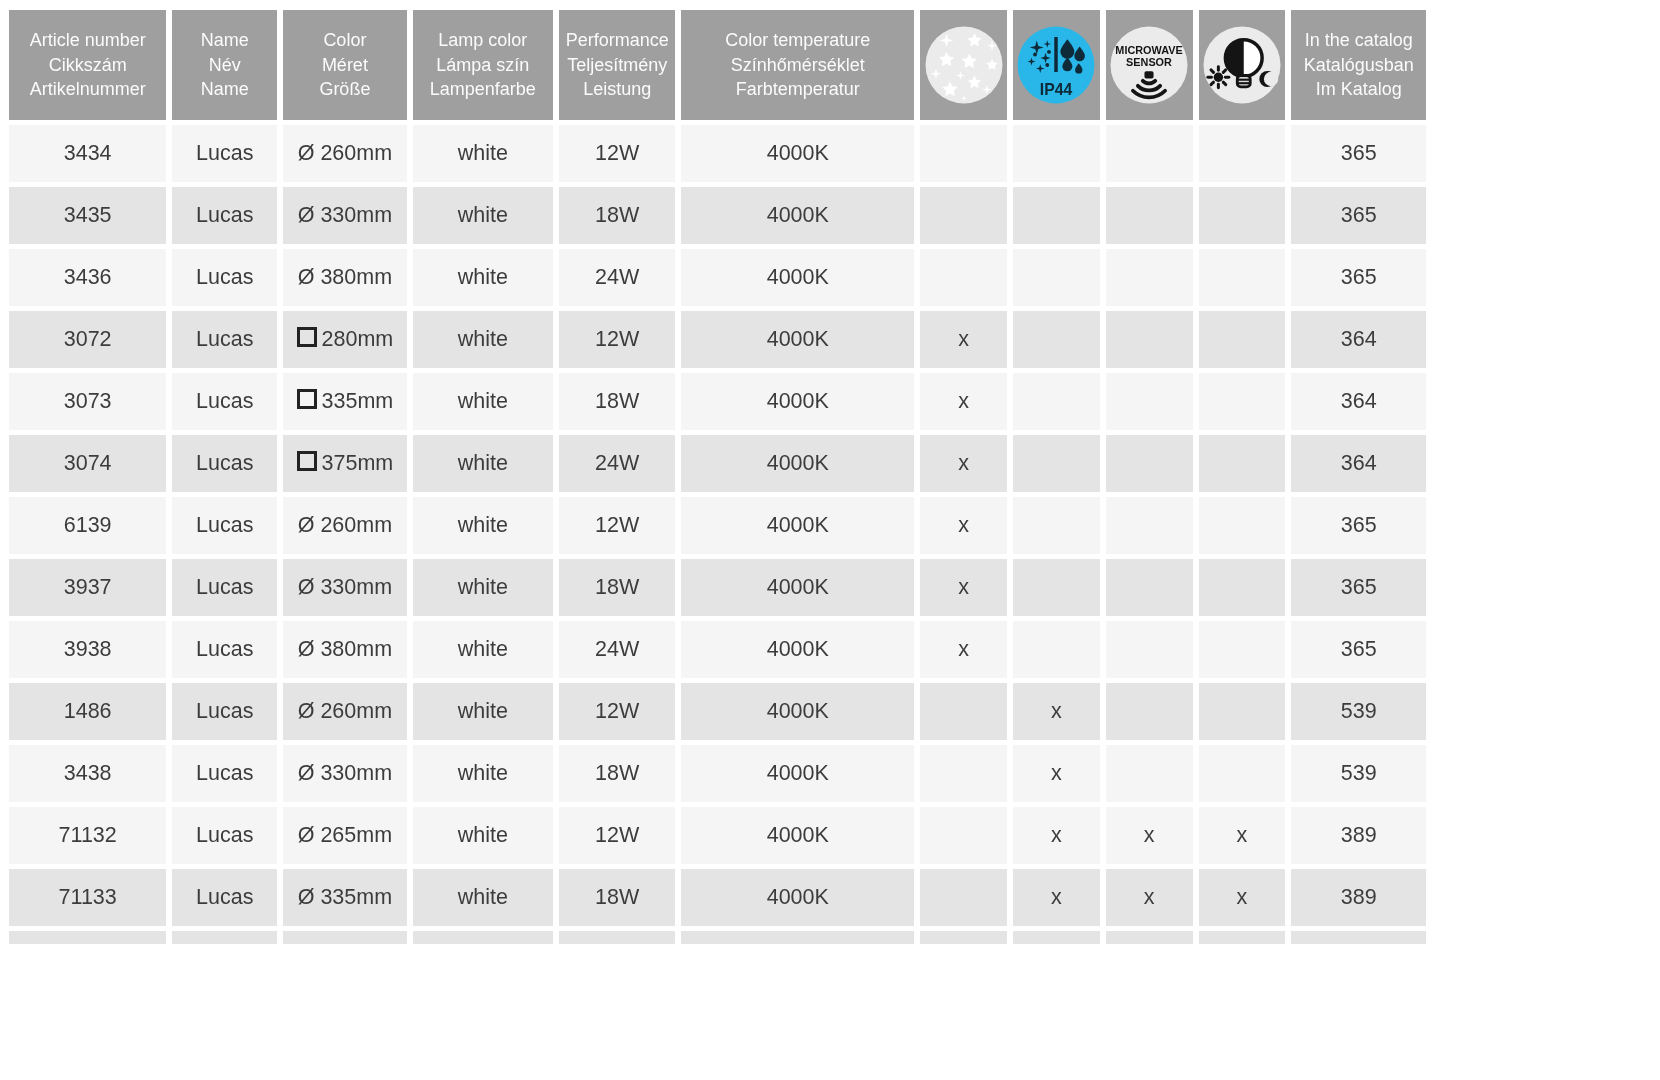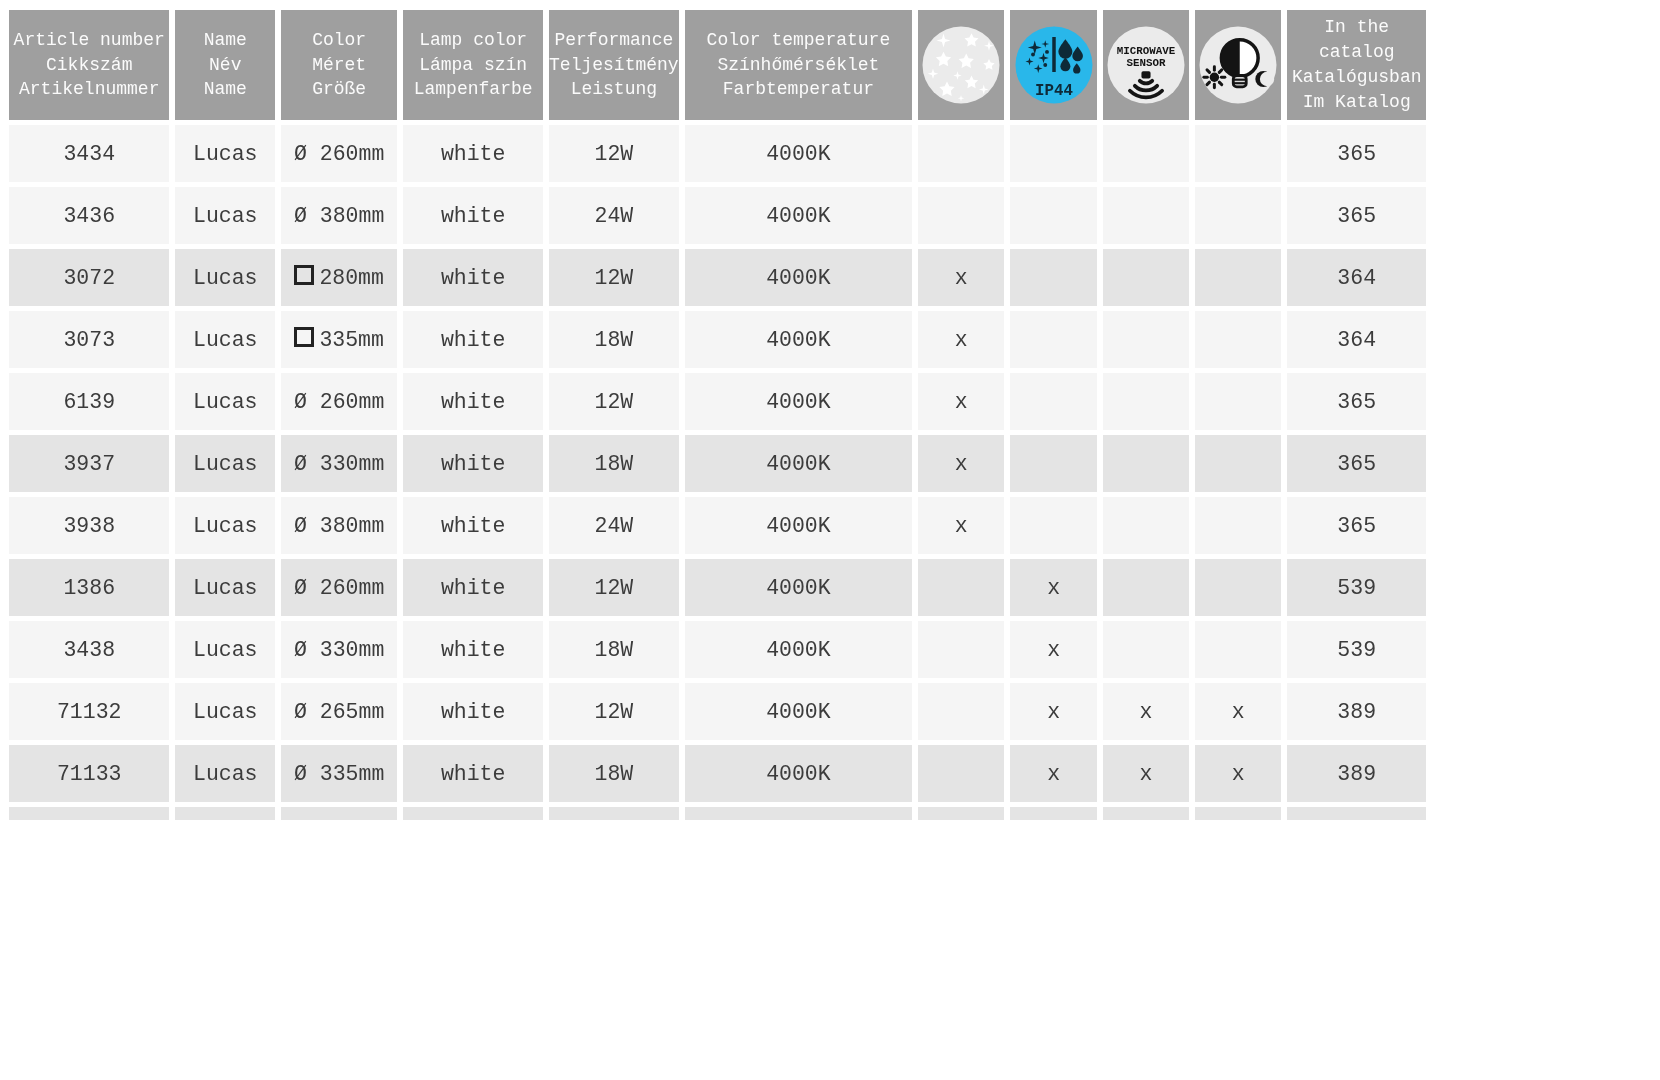--- a/index.html
+++ b/index.html
@@ -1,18 +1,18 @@
 <!DOCTYPE html>
 <html><head>
 <meta charset="utf-8">
 <style>
   html,body{margin:0;padding:0;background:#ffffff;}
   .wrap{
     width:1432px;height:1080px;position:relative;overflow:hidden;background:#fff;
-    font-family:Liberation Mono, monospace;
+    font-family:Liberation Sans, sans-serif;
   }
   table.catalog{
     border-collapse:separate;
     border-spacing:6px 5px;
     table-layout:fixed;
     margin:5px 0 0 3px;
   }
   th{
     background:#9f9f9f;
     color:#fbfbfb;
@@ -194,20 +194,33 @@
           <td>Ø 260mm</td>
           <td>white</td>
           <td>12W</td>
           <td>4000K</td>
           <td></td>
           <td></td>
           <td></td>
           <td></td>
           <td>365</td>
         </tr>
+        <tr class="dark">
+          <td>3435</td>
+          <td>Lucas</td>
+          <td>Ø 330mm</td>
+          <td>white</td>
+          <td>18W</td>
+          <td>4000K</td>
+          <td></td>
+          <td></td>
+          <td></td>
+          <td></td>
+          <td>365</td>
+        </tr>
         <tr class="light">
           <td>3436</td>
           <td>Lucas</td>
           <td>Ø 380mm</td>
           <td>white</td>
           <td>24W</td>
           <td>4000K</td>
           <td></td>
           <td></td>
           <td></td>
@@ -233,20 +246,33 @@
           <td><span class="sq"></span>335mm</td>
           <td>white</td>
           <td>18W</td>
           <td>4000K</td>
           <td>x</td>
           <td></td>
           <td></td>
           <td></td>
           <td>364</td>
         </tr>
+        <tr class="dark">
+          <td>3074</td>
+          <td>Lucas</td>
+          <td><span class="sq"></span>375mm</td>
+          <td>white</td>
+          <td>24W</td>
+          <td>4000K</td>
+          <td>x</td>
+          <td></td>
+          <td></td>
+          <td></td>
+          <td>364</td>
+        </tr>
         <tr class="light">
           <td>6139</td>
           <td>Lucas</td>
           <td>Ø 260mm</td>
           <td>white</td>
           <td>12W</td>
           <td>4000K</td>
           <td>x</td>
           <td></td>
           <td></td>
@@ -273,21 +299,21 @@
           <td>white</td>
           <td>24W</td>
           <td>4000K</td>
           <td>x</td>
           <td></td>
           <td></td>
           <td></td>
           <td>365</td>
         </tr>
         <tr class="dark">
-          <td>1386</td>
+          <td>1486</td>
           <td>Lucas</td>
           <td>Ø 260mm</td>
           <td>white</td>
           <td>12W</td>
           <td>4000K</td>
           <td></td>
           <td>x</td>
           <td></td>
           <td></td>
           <td>539</td>

